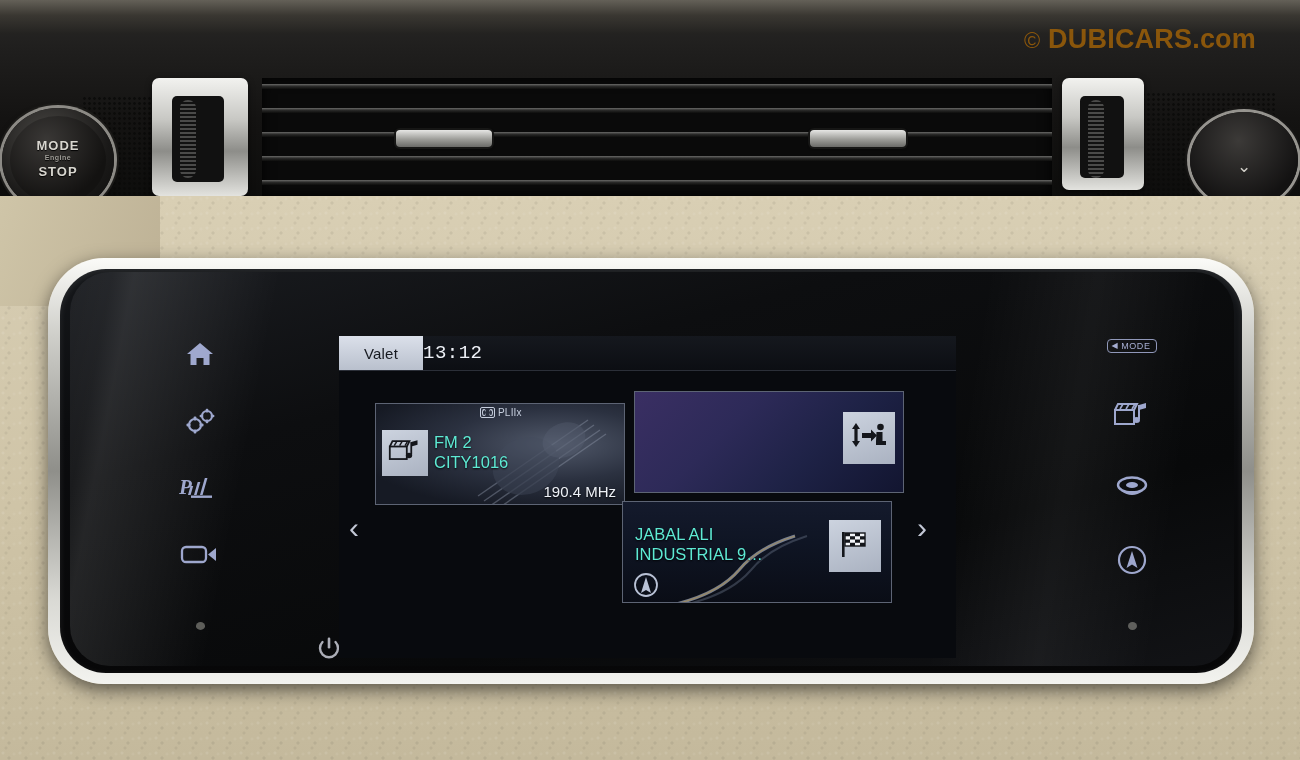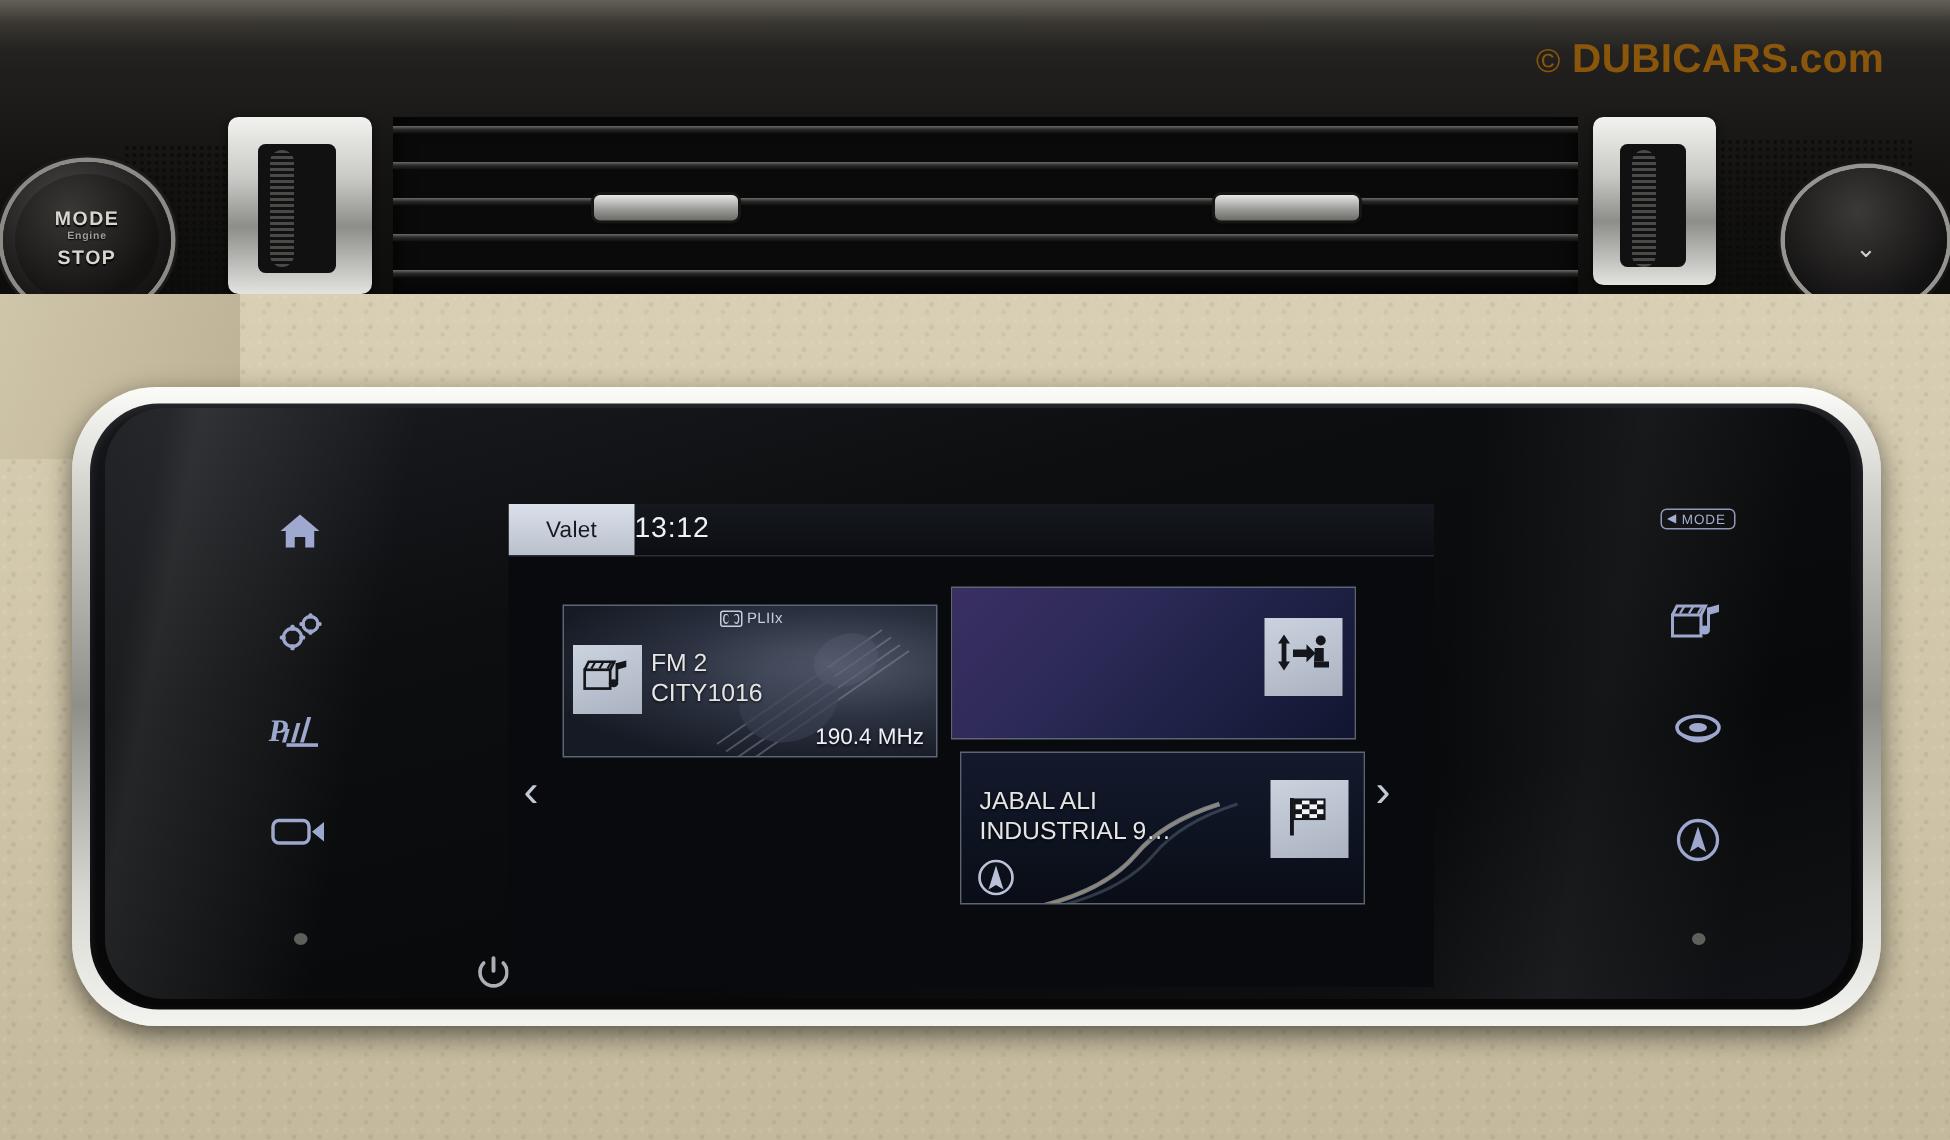--- a/index.html
+++ b/index.html
@@ -105,31 +105,31 @@
   
   .lcd{position:absolute;left:339px;top:336px;width:617px;height:322px;
     background:#080a0e;overflow:hidden;}
   .statusbar{position:relative;height:34px;display:flex;align-items:stretch;
     background:linear-gradient(180deg,#15181e,#0c0e13);
     border-bottom:1px solid #2b2f38;}
   .valet{width:84px;display:flex;align-items:center;justify-content:center;
     background:linear-gradient(180deg,#dbe0ea,#b9c0cd);color:#171a20;
     font-size:15px;letter-spacing:.2px;}
   .homemenu{flex:1;display:flex;align-items:center;padding-left:13px;color:#e9edf5;font-size:16px;}
-  .clock{display:flex;align-items:center;padding-right:14px;color:#eef1f7;font-size:19px;letter-spacing:.5px;}
+  .clock{display:flex;align-items:center;padding-right:14px;color:#eef1f7;font-size:19px;letter-spacing:.5px;font-family:Liberation Mono, monospace;}
 
   .tilearea{position:relative;height:288px;}
   .arrow{position:absolute;top:142px;color:#c3c8d6;font-size:30px;font-weight:300;
     line-height:1;user-select:none;}
   .arr-l{left:10px;}
   .arr-r{left:578px;}
 
   .tile{position:absolute;overflow:hidden;border:1px solid #5d6474;}
   .tile-bg{position:absolute;inset:0;}
-  .tile-label{position:absolute;color:#e5e5e5;font-size:16.5px;line-height:20px;
+  .tile-label{position:absolute;color:#5eead4;font-size:16.5px;line-height:20px;
     text-shadow:0 1px 2px rgba(0,0,0,.9);}
   .tile-ico{position:absolute;background:linear-gradient(160deg,#ccd3df,#aab2c1);
     display:flex;align-items:center;justify-content:center;}
 
   
   .t1{left:36px;top:20px;width:248px;height:100px;margin-top:12px;}
   .t1 .tile-bg{background:
       radial-gradient(ellipse at 72% 40%,#51596a 0%,#2b3140 42%,#161a24 80%),
       linear-gradient(120deg,#202634,#11141c);}
   .guitar{position:absolute;right:6px;top:-4px;width:150px;height:108px;opacity:.55;}
@@ -159,21 +159,21 @@
   .booth{position:absolute;right:18px;top:-6px;width:52px;height:96px;
     background:linear-gradient(180deg,#0b0d12,#181c24);
     border:1px solid #2c323d;opacity:.85;}
   .booth:before{content:"";position:absolute;left:5px;top:8px;right:5px;bottom:8px;
     background:repeating-linear-gradient(180deg,#2a3039 0 6px,#101319 6px 8px);opacity:.7;}
   .t3-ico{left:6px;top:14px;width:46px;height:46px;}
   .t3-lab{left:58px;top:18px;}
   .nophone{position:absolute;left:60px;top:64px;width:44px;height:32px;}
 
   
-  .t4{left:301px;top:130px;width:268px;height:100px;}
+  .t4{left:283px;top:130px;width:268px;height:100px;}
   .t4 .tile-bg{background:linear-gradient(180deg,#141a2c 0%,#0f1524 40%,#0a0d16 100%);}
   .road{position:absolute;right:44px;bottom:-6px;width:190px;height:74px;opacity:.9;}
   .t4-lab{left:12px;top:22px;}
   .t4-ico{right:10px;top:18px;width:52px;height:52px;}
   .navbadge{position:absolute;left:10px;bottom:4px;width:26px;height:26px;}
 
   .watermark{position:absolute;right:44px;top:24px;color:#a16207;opacity:.82;
     font-size:27px;font-weight:bold;letter-spacing:.2px;}
   .watermark .c{font-weight:normal;font-size:22px;}
 </style>

